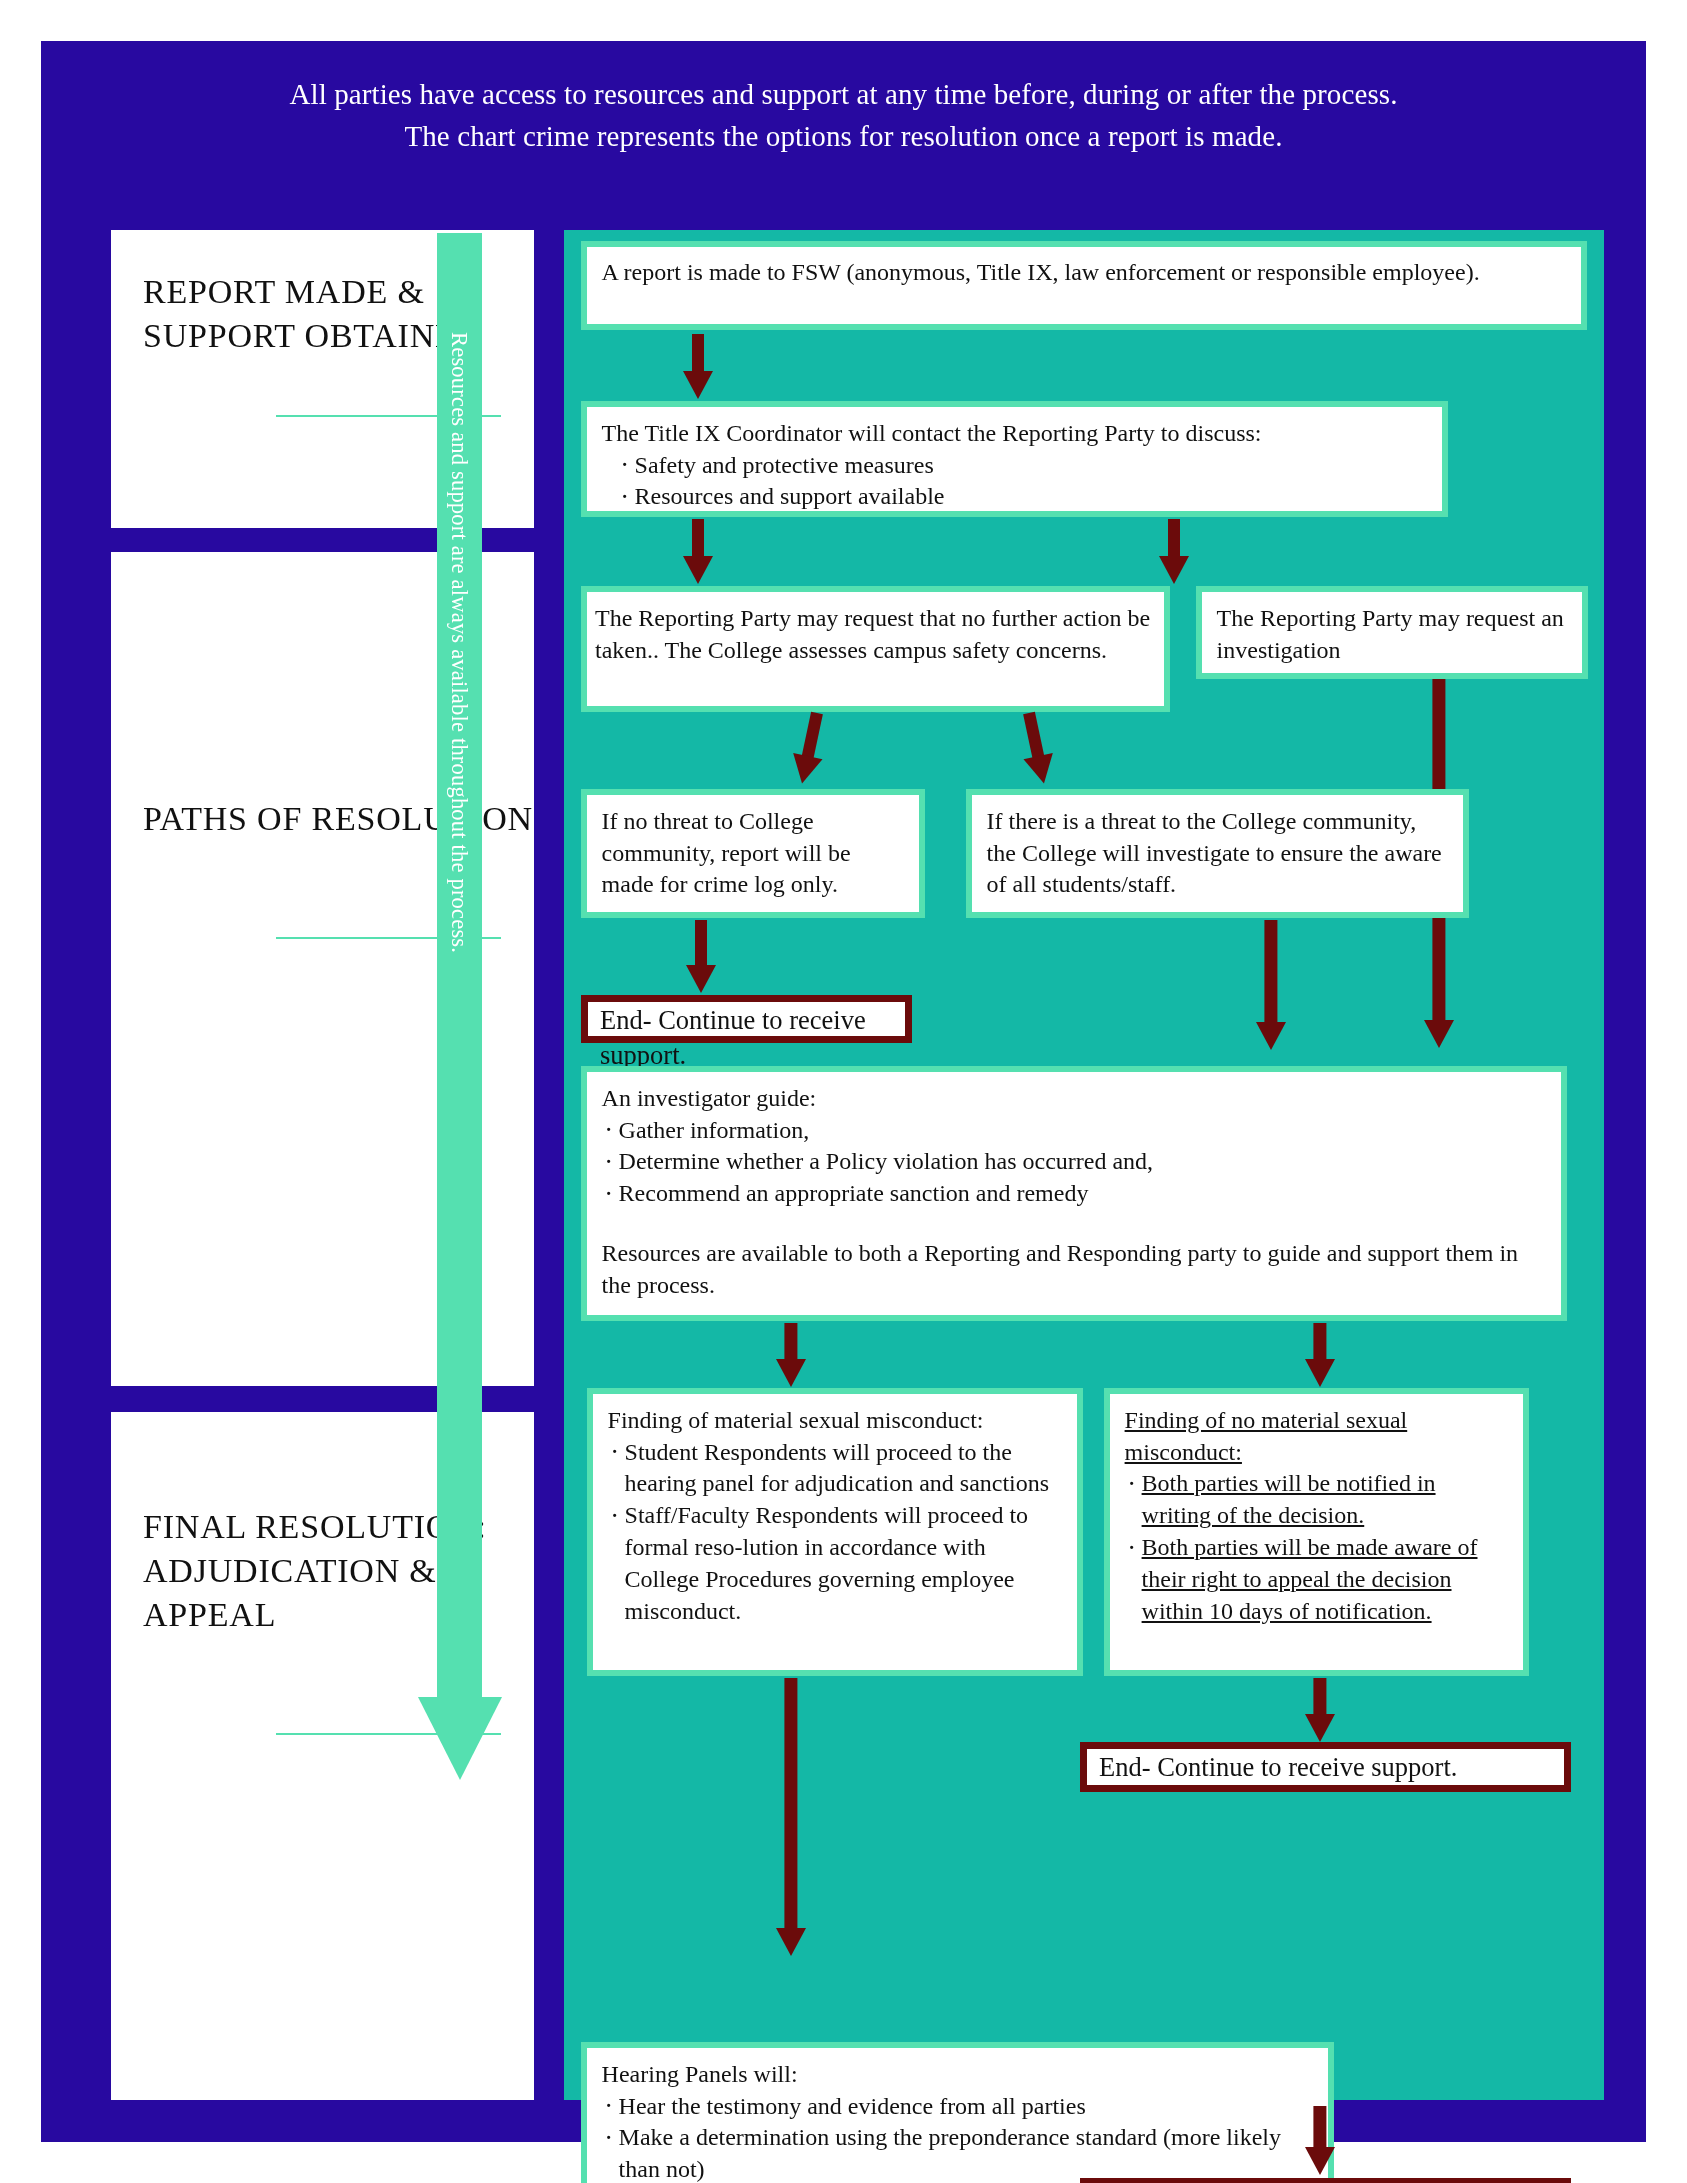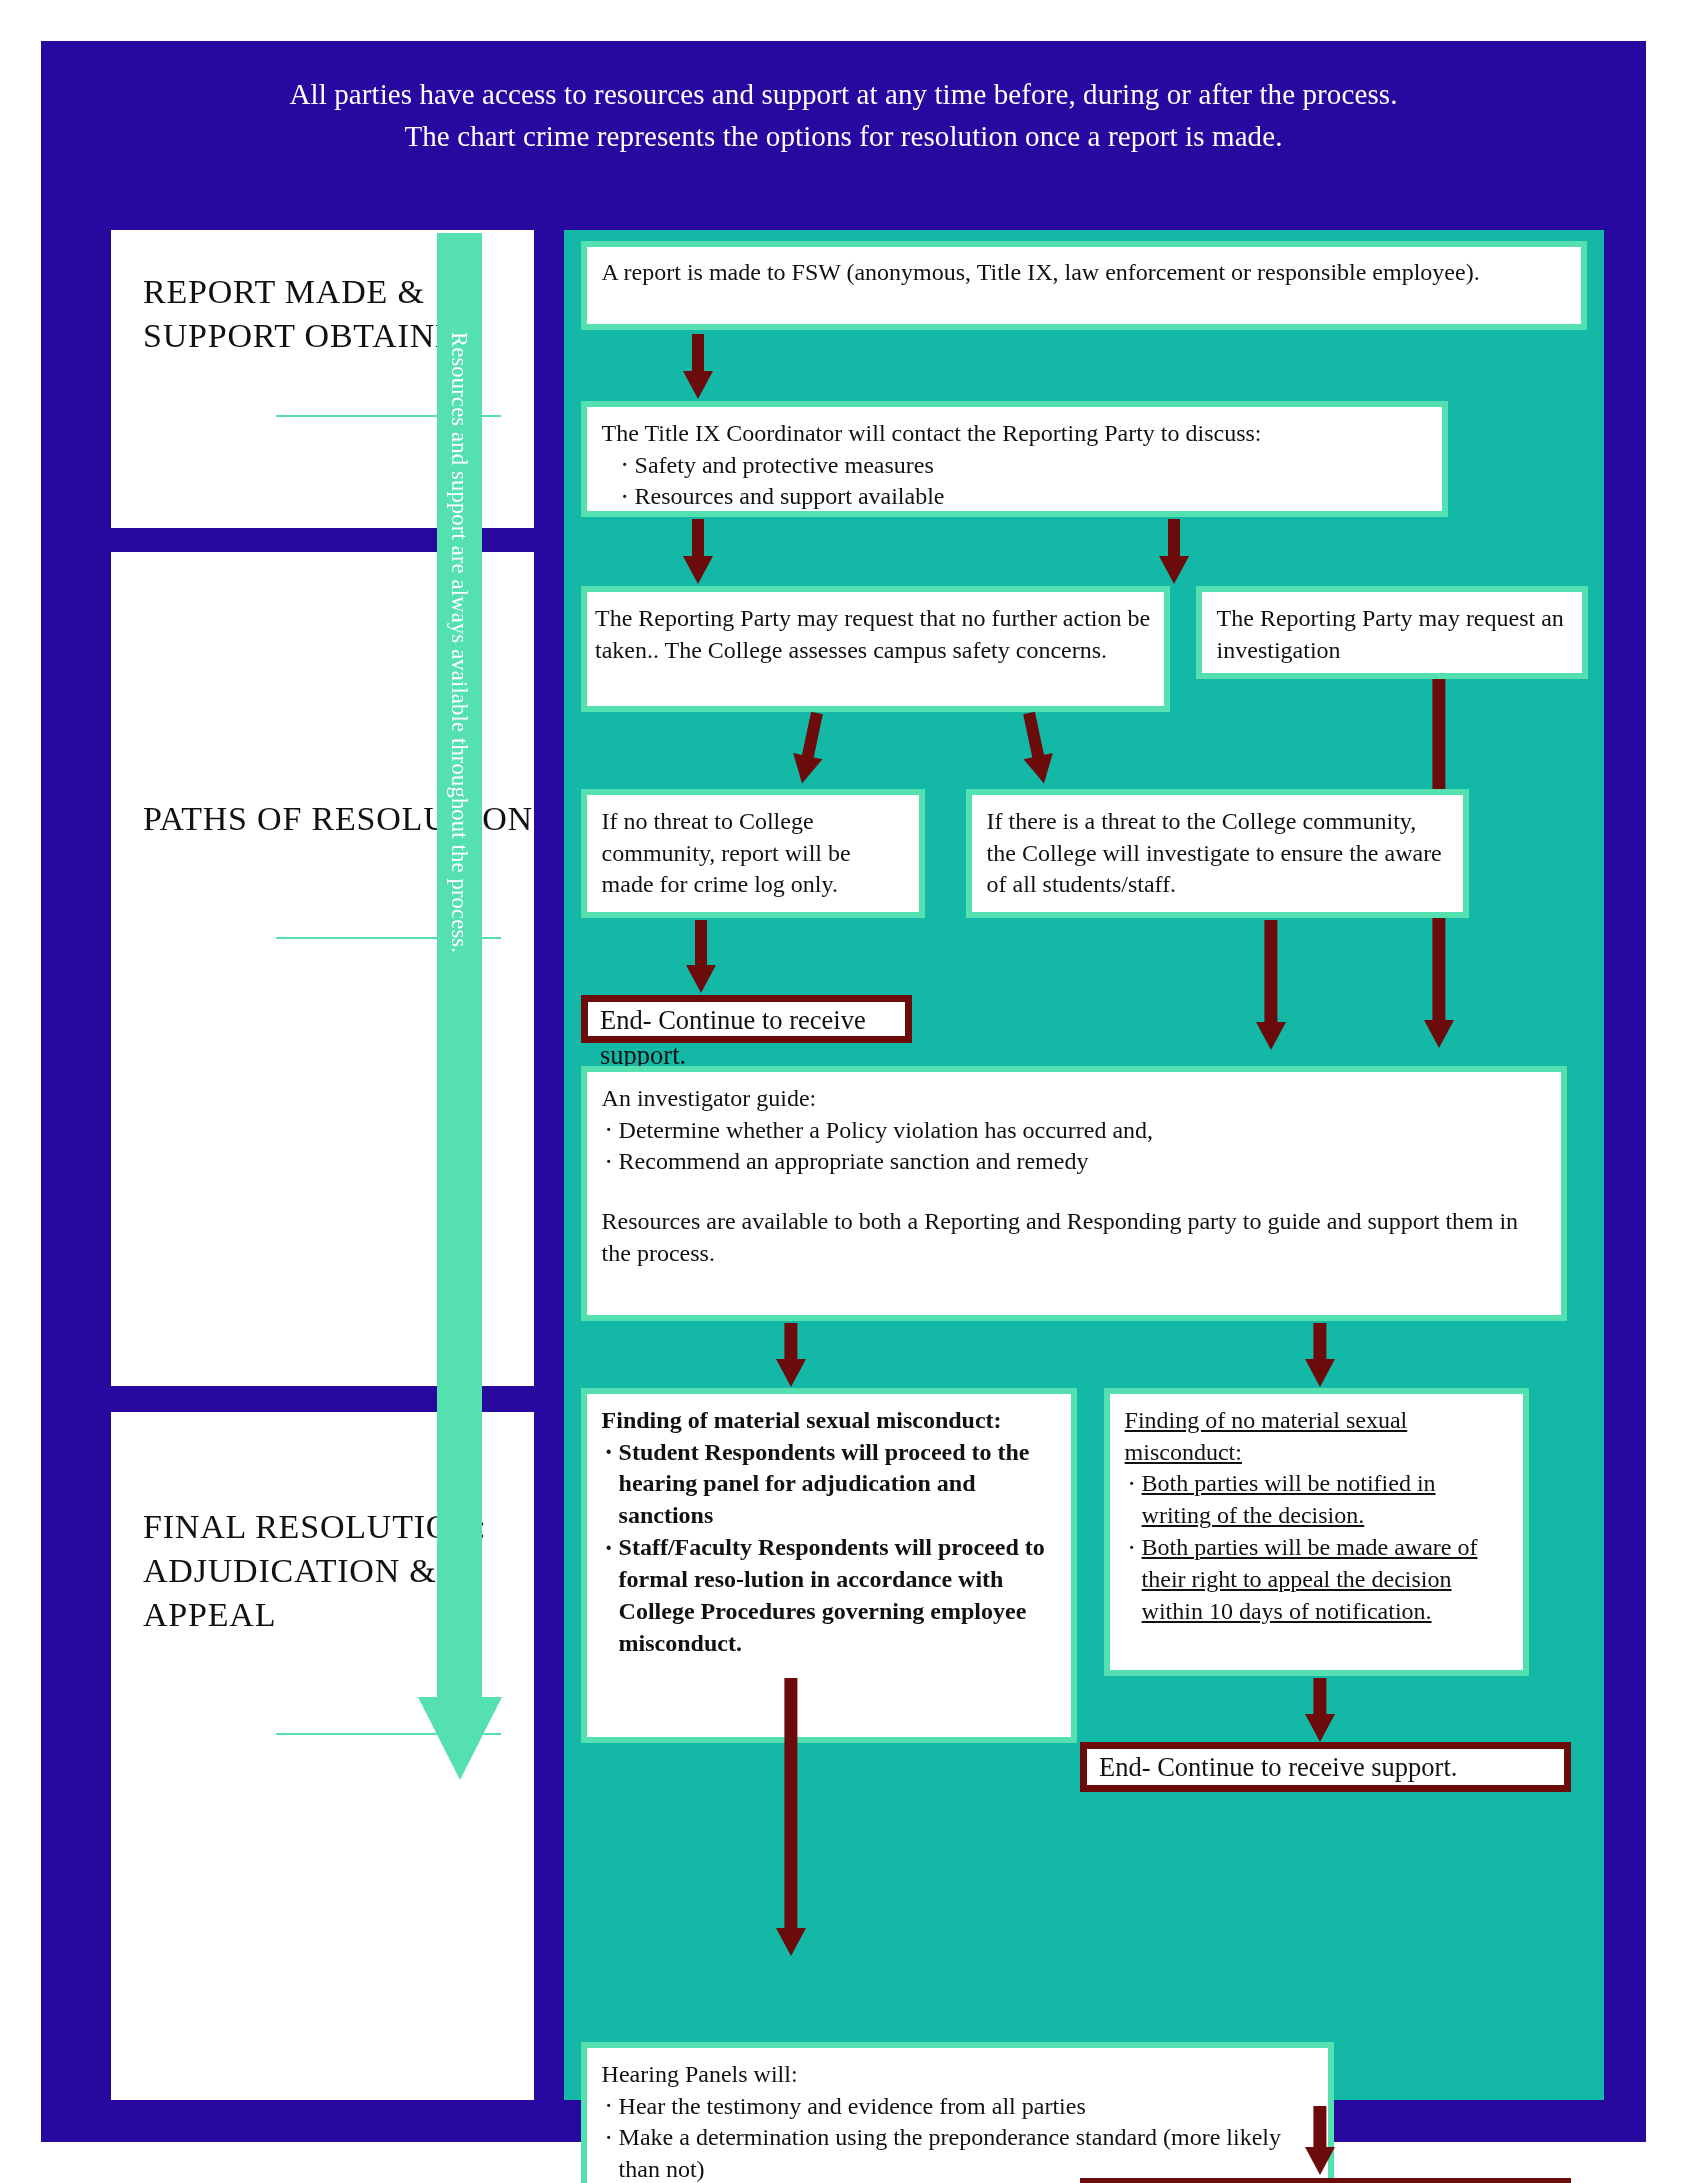--- a/index.html
+++ b/index.html
@@ -275,38 +275,39 @@
       <div class="head" style="top:102px;"></div>
     </div>
 
     <div class="node end" style="left:17px; top:765px; width:331px; height:48px;">
       <p>End- Continue to receive support.</p>
     </div>
 
     <div class="node" style="left:17px; top:836px; width:986px; height:255px;">
       <p>An investigator guide:</p>
       <ul>
+        <li>Gather information,</li>
         <li>Determine whether a Policy violation has occurred and,</li>
         <li>Recommend an appropriate sanction and remedy</li>
       </ul>
       <div class="spacer"></div>
       <p>Resources are available to both a Reporting and Responding party to guide and support them in the process.</p>
     </div>
 
     <div class="arrow" style="left:212px; top:1093px; width:30px; height:64px;">
       <div class="shaft" style="width:13.2px; height:37px;"></div>
       <div class="head" style="top:36px;"></div>
     </div>
 
     <div class="arrow" style="left:741px; top:1093px; width:30px; height:64px;">
       <div class="shaft" style="width:13.2px; height:37px;"></div>
       <div class="head" style="top:36px;"></div>
     </div>
 
-    <div class="node" style="left:17px; top:1158px; width:496px; height:355px;font-weight:bold;">
+    <div class="node" style="left:23px; top:1158px; width:496px; height:288px;">
       <p>Finding of material sexual misconduct:</p>
       <ul>
         <li>Student Respondents will proceed to the hearing panel for adjudication and sanctions</li>
         <li>Staff/Faculty Respondents will proceed to formal reso-lution in accordance with College Procedures governing employee misconduct.</li>
       </ul>
     </div>
 
     <div class="node" style="left:540px; top:1158px; width:425px; height:288px;text-decoration:underline;">
       <p>Finding of no material sexual misconduct:</p>
       <ul>

